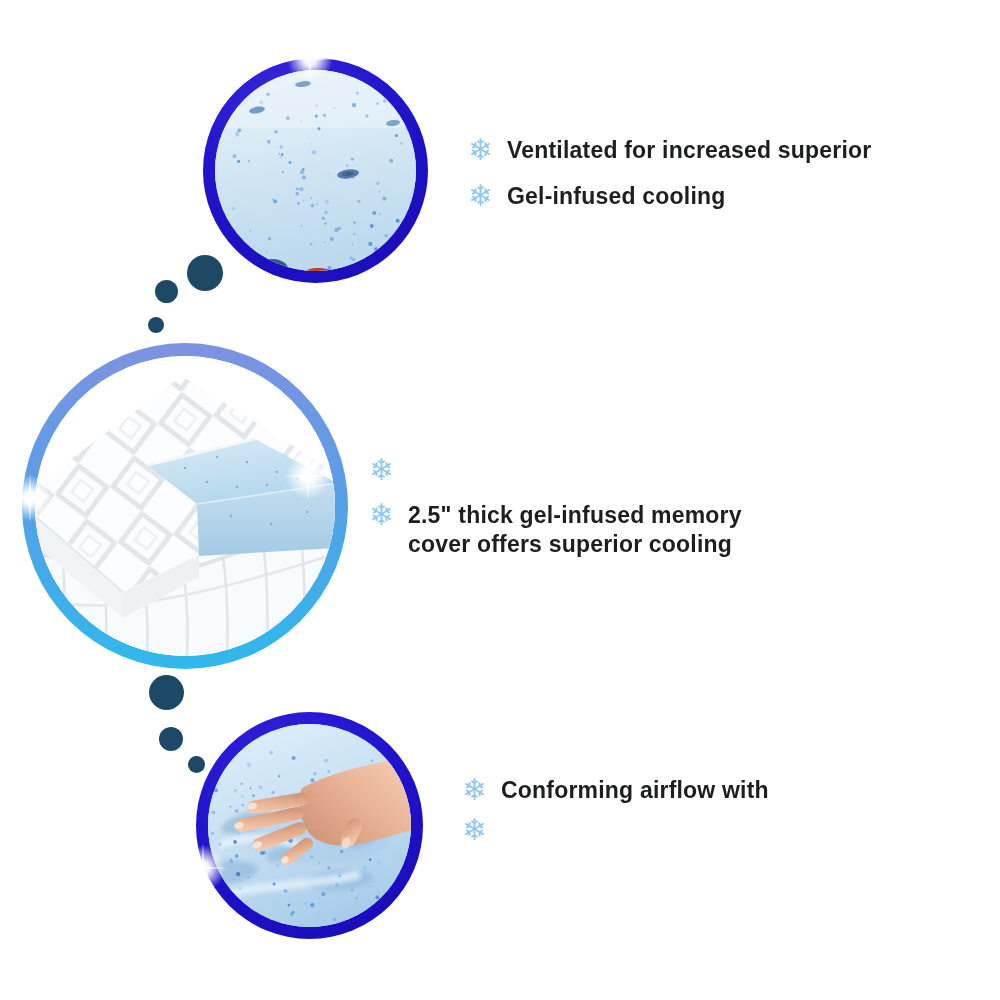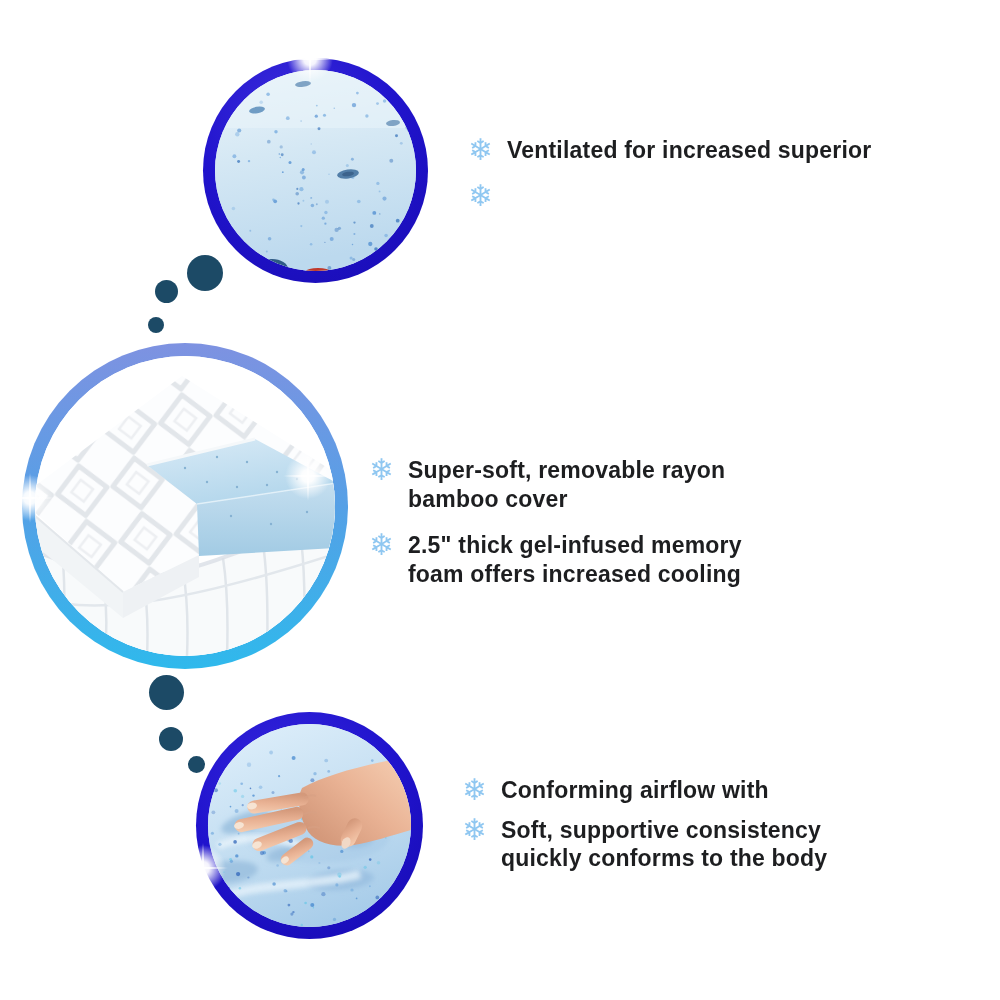--- a/index.html
+++ b/index.html
@@ -403,49 +403,44 @@
 
   <div class="tb tb1">
     <div class="bullet">
       <span class="flake">❄</span>
       <div>
         <div>Ventilated for increased superior</div>
       </div>
     </div>
     <div class="bullet">
       <span class="flake">❄</span>
+      <div>
+        <div>Gel-infused cooling</div>
+      </div>
     </div>
   </div>
 
   <div class="tb tb2">
     <div class="bullet">
       <span class="flake">❄</span>
-      <div>
-        <div>Super-soft, removable rayon</div>
-        <div>bamboo cover</div>
-      </div>
     </div>
     <div class="bullet">
       <span class="flake">❄</span>
       <div>
         <div>2.5" thick gel-infused memory</div>
-        <div>foam offers increased cooling</div>
+        <div>cover offers superior cooling</div>
       </div>
     </div>
   </div>
 
   <div class="tb tb3">
     <div class="bullet">
       <span class="flake">❄</span>
       <div>
         <div>Conforming airflow with</div>
       </div>
     </div>
     <div class="bullet">
       <span class="flake">❄</span>
-      <div>
-        <div>Soft, supportive consistency</div>
-        <div>quickly conforms to the body</div>
-      </div>
     </div>
   </div>
 
 </div>
 
 </body></html>

